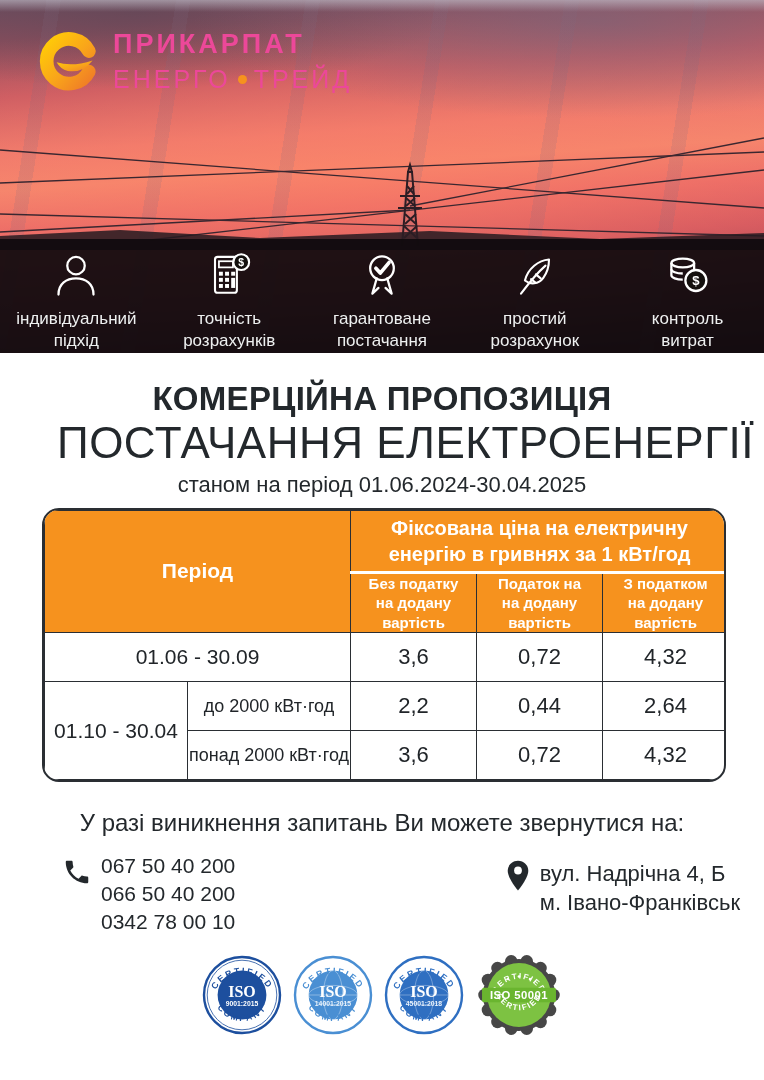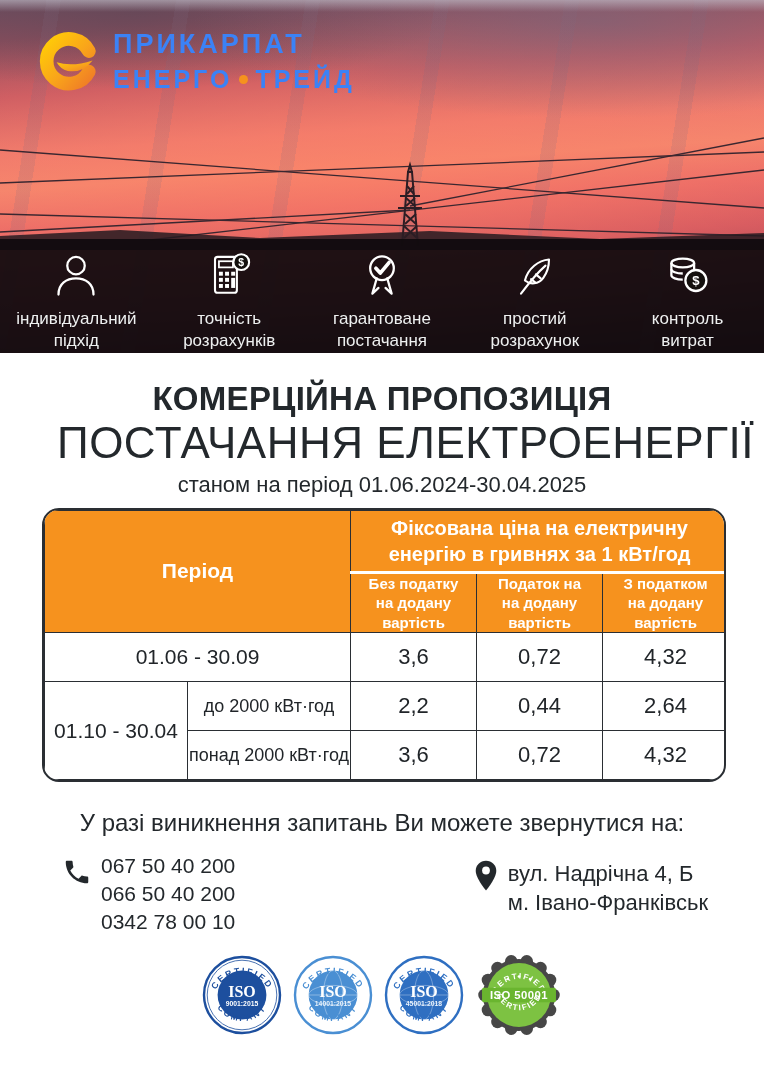--- a/index.html
+++ b/index.html
@@ -18,23 +18,23 @@
       linear-gradient(176deg,#6e4f62 0%,#8f4f5e 10%,#c95a63 24%,#ee7a6e 38%,#f4876f 47%,#e96a68 57%,#d05560 68%,#a54253 80%,#72303f 90%,#46212e 100%);
   }
   .hero-lines{position:absolute;inset:0;}
   .band{position:absolute;left:0;right:0;bottom:0;height:114px;
         background:rgba(16,11,14,.93);display:flex;padding-top:7px;box-sizing:border-box;}
   .feature{flex:1;display:flex;flex-direction:column;align-items:center;padding-top:3px;}
   .feature svg{height:56px;display:block;}
   .feature .label{font-size:17px;color:#eef0f0;text-align:center;line-height:1.32;
                   white-space:pre-line;margin-top:3px;font-weight:400;}
   .logo{position:absolute;left:38px;top:28px;display:flex;align-items:center;gap:13px;}
-  .logo-text{color:#3b82f6;}
+  .logo-text{color:#ec4899;}
   .logo-title{font-size:27px;font-weight:600;letter-spacing:3px;line-height:1;}
-  .logo-sub{display:flex;align-items:center;font-size:25px;font-weight:700;letter-spacing:3px;margin-top:9px;line-height:1;justify-content:center;}
+  .logo-sub{display:flex;align-items:center;font-size:25px;font-weight:400;letter-spacing:3px;margin-top:9px;line-height:1;justify-content:center;}
   .logo-dot{width:9px;height:9px;border-radius:50%;background:#F6921E;margin:0 7px;}
 
   
   main{text-align:center;}
   .h1{font-size:33px;font-weight:700;margin:28px 20px 0;letter-spacing:.3px;line-height:1.1;}
   .h2{font-size:44px;font-weight:400;margin:3px 10px 0;letter-spacing:.5px;line-height:1.05;text-align:right;}
   .h3{font-size:30px;font-weight:700;margin:7px 0 0;line-height:1.1;}
   .note{font-size:22px;margin:7px 0 0;line-height:1.1;}
   .table-title{font-size:19px;font-weight:700;margin:16px 0 0;line-height:1.1;}
 
@@ -47,21 +47,21 @@
   th.period-h{font-size:21px;font-weight:700;}
   th.sub{font-size:15px;font-weight:700;line-height:1.3;height:48px;}
   td{font-size:21px;height:48px;color:#212529;}
   td.num{font-size:22px;}
   td.tier{font-size:18px;}
   .pre{white-space:pre-line;}
 
   
   .contact-heading{font-size:24px;font-weight:400;margin:27px 30px 0;line-height:1.15;}
   .contacts{display:flex;justify-content:space-between;align-items:flex-start;
-            padding:0 56px 0 62px;margin-top:15px;text-align:left;}
+            padding:0 24px 0 62px;margin-top:15px;text-align:left;}
   .phones{display:flex;gap:9px;}
   .phones .numbers{font-size:21px;line-height:28px;font-weight:500;}
   .phones svg{margin-top:5px;}
   .email{display:flex;align-items:center;gap:7px;margin-top:15px;}
   .email-text{font-size:22px;}
   .address{display:flex;gap:9px;margin-top:7px;}
   .address-text{font-size:22px;line-height:29px;}
 
   
   .badges{display:flex;justify-content:center;align-items:center;gap:11px;margin-top:17px;}

